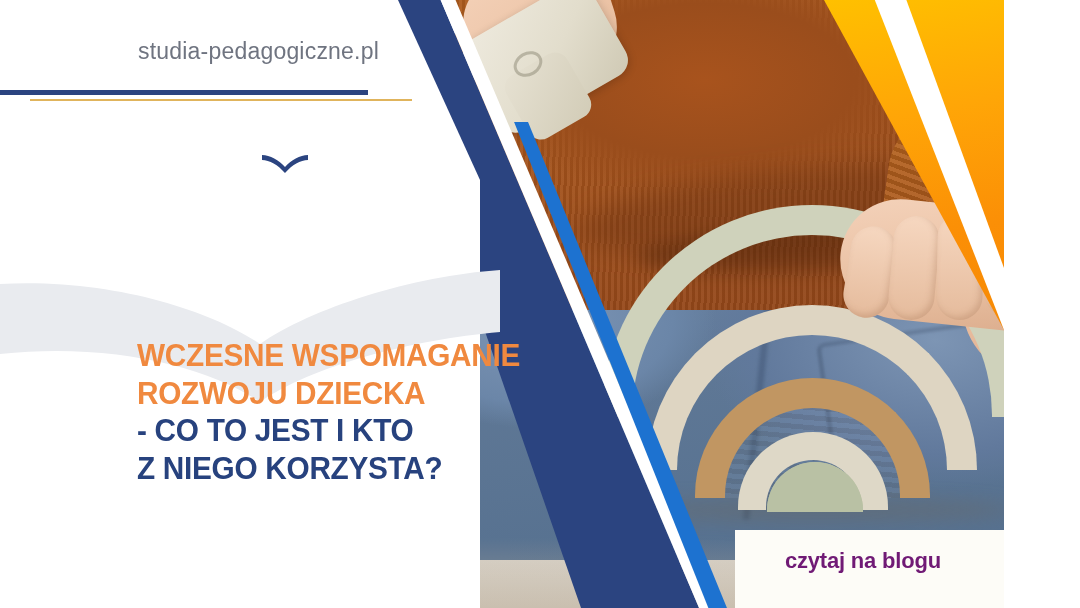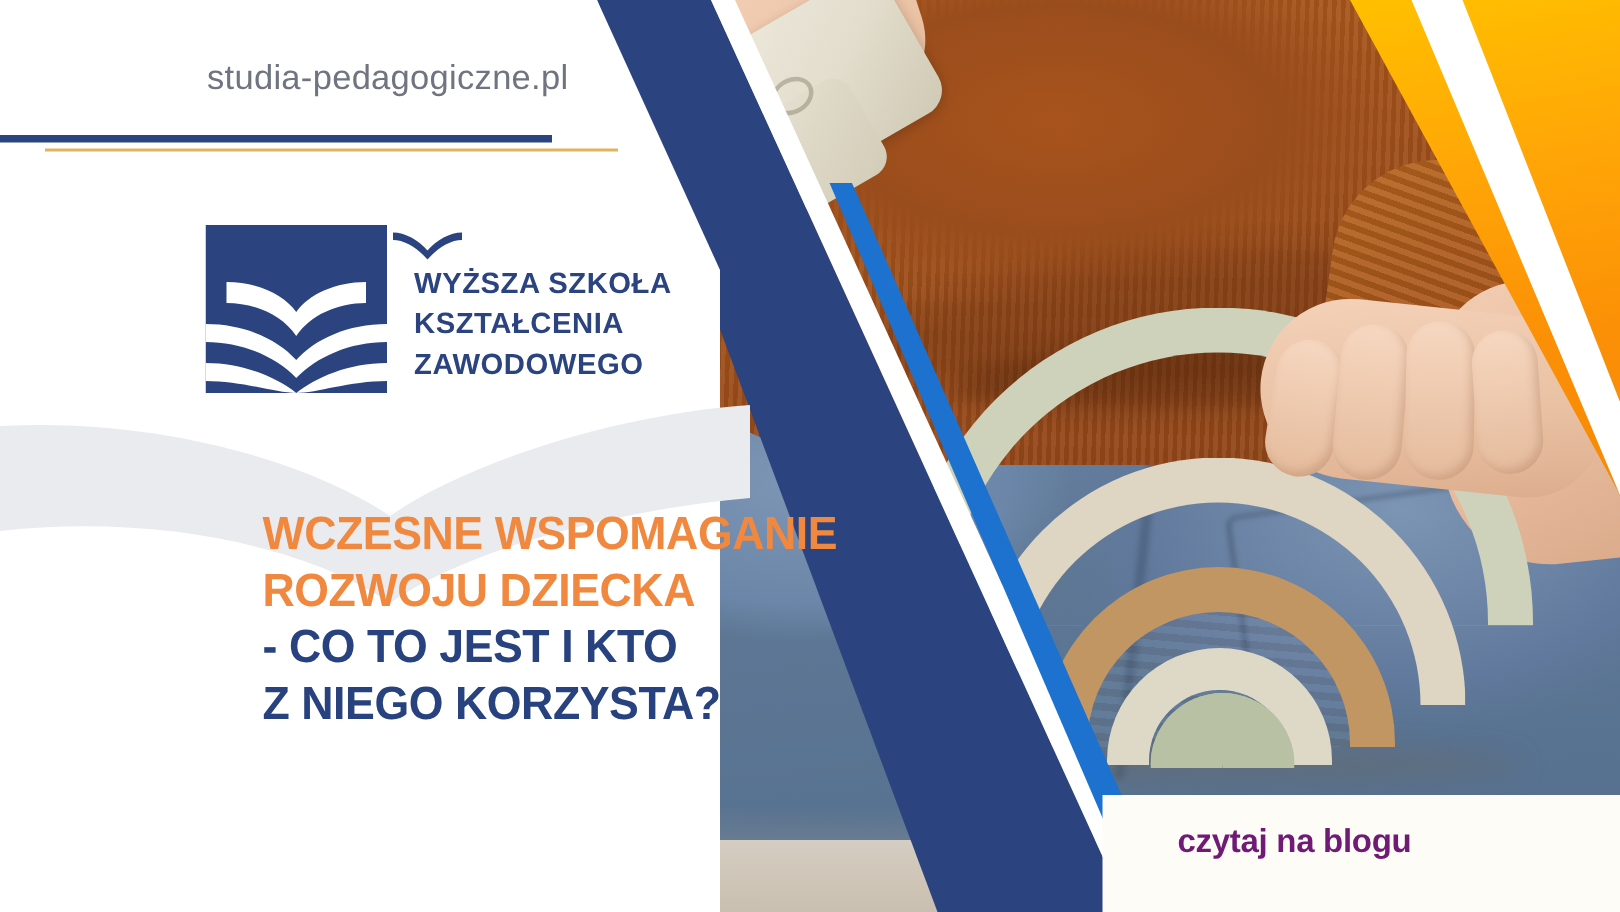--- a/index.html
+++ b/index.html
@@ -5,21 +5,21 @@
 <style>
   * { margin:0; padding:0; box-sizing:border-box; }
   html,body { background:#ffffff; }
   body {
     font-family:"Liberation Sans", sans-serif;
     -webkit-font-smoothing:antialiased;
   }
 
   .banner {
     position:relative;
-    width:1080px;
+    width:1004px;
     height:608px;
     overflow:hidden;
     background:#ffffff;
   }
 
   
   .photo-wrap{
     position:absolute;
     left:455px; top:0;
     width:625px; height:608px;
@@ -217,21 +217,21 @@
   }
 
   
   .bg-wave{
     position:absolute; left:0; top:262px; width:500px; height:140px;
     pointer-events:none;
   }
 
   
   .headline{
-    position:absolute; left:137px; top:337px; width:400px;margin-left:38px;
+    position:absolute; left:137px; top:337px; width:400px;
   }
   .headline div{
     font-family:"Liberation Sans", sans-serif;
     font-weight:700;
     font-size:31px;
     line-height:37.5px;
     letter-spacing:-.3px;
     transform:scaleX(.96);
     transform-origin:left center;
     white-space:nowrap;
@@ -310,40 +310,20 @@
   </svg>
 
   <svg class="bg-wave" viewBox="0 0 500 140" preserveAspectRatio="none">
     <path d="M0,22 C110,16 210,48 260,82 C312,46 412,14 500,8 L500,70 C410,78 312,104 260,140 C208,104 108,80 0,92 Z" fill="#e9ebef"></path>
   </svg>
 
   <div class="site-url">studia-pedagogiczne.pl</div>
   <div class="rule-navy"></div>
   <div class="rule-gold"></div>
 
-  <div class="logo">
-    <div class="logo-mark">
-      <svg viewBox="0 0 121 112" width="121" height="112">
-
-        <rect x="0" y="0" width="121" height="112" fill="#2b4480"></rect>
-
-        <path d="M14,38 C34,38 52,46 60.5,58 C69,46 87,38 107,38 L107,52 C88,52 70,60 60.5,74 C51,60 33,52 14,52 Z" fill="#ffffff"></path>
-
-        <path d="M0,66 C26,66 48,76 60.5,90 C73,76 95,66 121,66 L121,78 C96,78 74,88 60.5,102 C47,88 25,78 0,78 Z" fill="#ffffff"></path>
-
-        <path d="M0,88 C26,88 48,98 60.5,112 L0,112 Z" fill="#ffffff" opacity="0"></path>
-        <path d="M0,92 C26,92 48,102 60.5,112 C73,102 95,92 121,92 L121,104 C96,104 74,112 60.5,112 C47,112 25,104 0,104 Z" fill="#ffffff"></path>
-      </svg>
-    </div>
-    <div class="logo-text">
-      <div>WYŻSZA SZKOŁA</div>
-      <div>KSZTAŁCENIA</div>
-      <div>ZAWODOWEGO</div>
-    </div>
-  </div>
 
   <svg class="logo-bird" viewBox="0 0 48 22">
     <path d="M1,1 C9,1 18,6 24,13 C30,6 39,1 47,1 L47,6 C39.5,6 31,11 24,19 C17,11 8.5,6 1,6 Z" fill="#2b4480"></path>
   </svg>
 
   <div class="headline">
     <div class="hl-orange">WCZESNE WSPOMAGANIE</div>
     <div class="hl-orange">ROZWOJU DZIECKA</div>
     <div class="hl-navy">- CO TO JEST I KTO</div>
     <div class="hl-navy">Z NIEGO KORZYSTA?</div>

